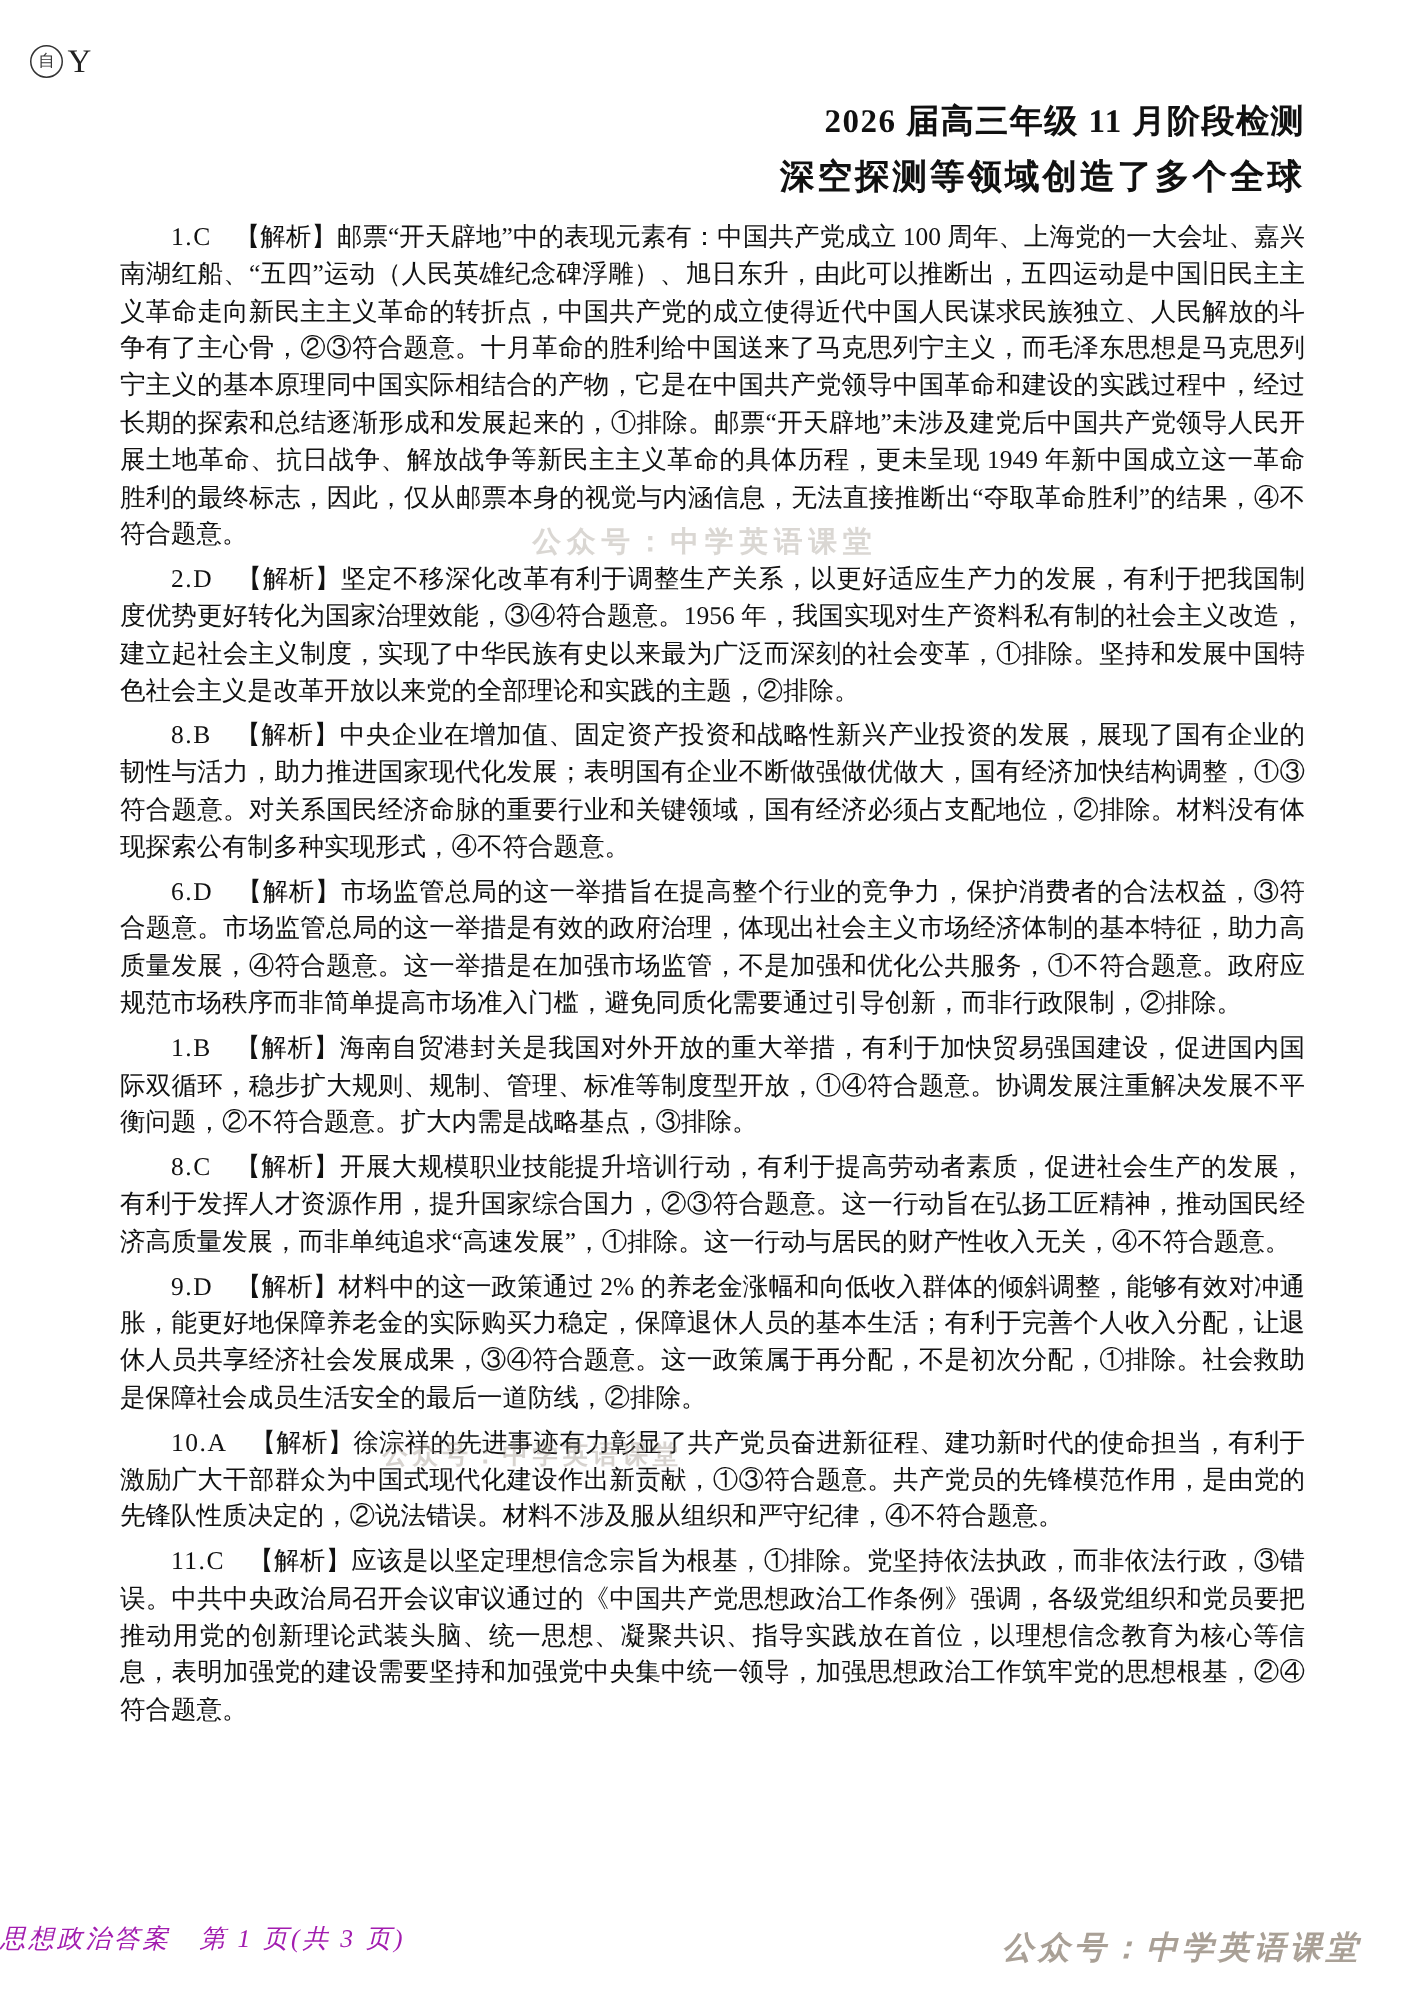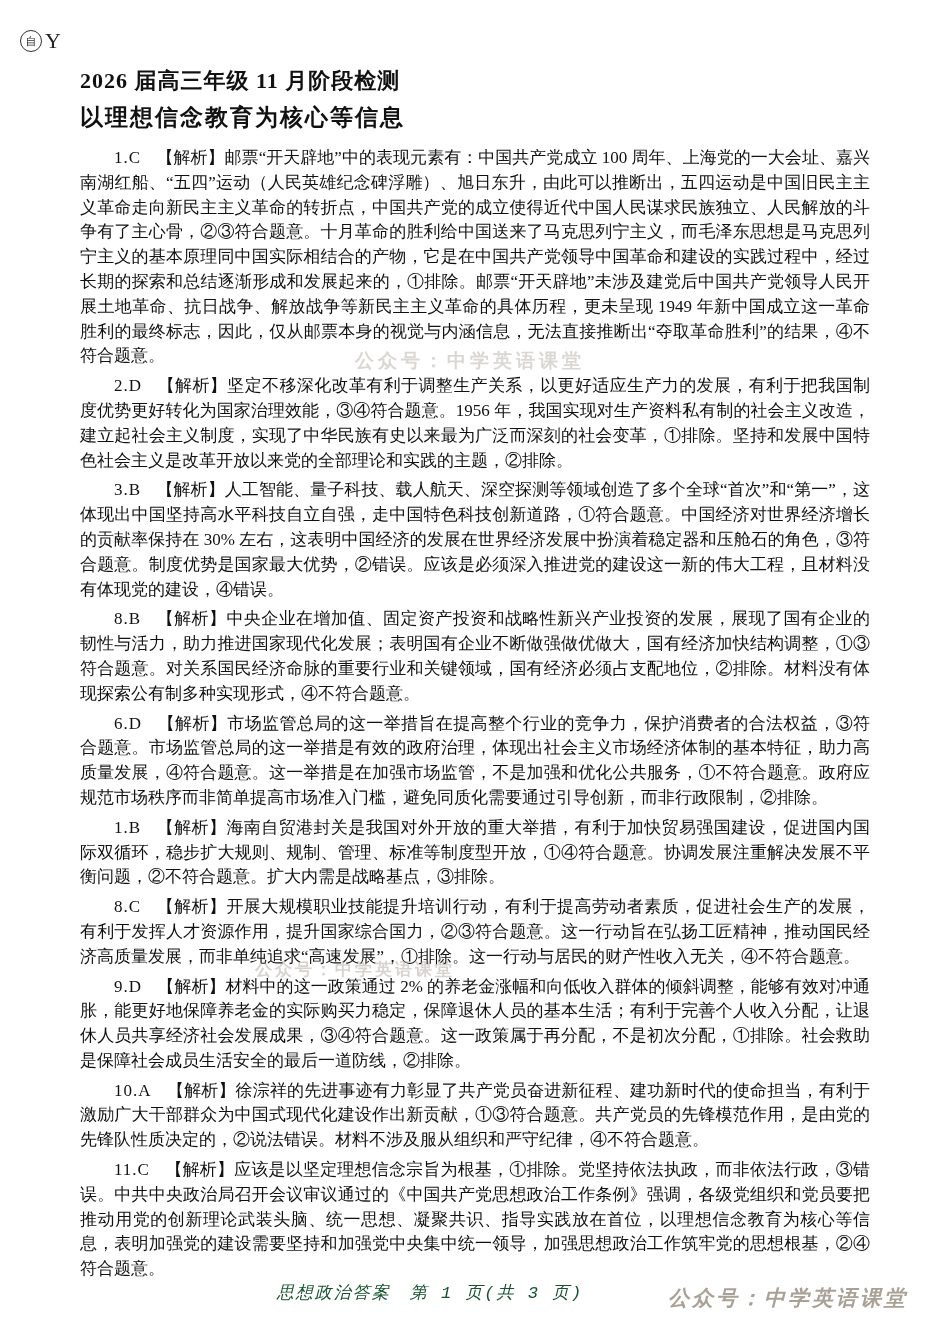--- a/index.html
+++ b/index.html
@@ -18,21 +18,21 @@
     display:flex;align-items:center;gap:3px;
     font-size:22px;color:#222;
   }
   .circle-logo{
     width:20px;height:20px;border:1.6px solid #333;border-radius:50%;
     display:inline-flex;align-items:center;justify-content:center;
     font-size:11px;line-height:1;color:#333;
   }
   .corner-letter{font-family:"Liberation Serif","DejaVu Serif",serif;}
   
-  .title-block{padding-top:66px;text-align:left;}
+  .title-block{padding-top:66px;text-align:right;}
   .title{
     font-size:22px;font-weight:bold;letter-spacing:1px;
     font-family:"Liberation Serif","DejaVu Serif",serif;
   }
   .subtitle{
     margin-top:6px;font-size:23px;font-weight:bold;letter-spacing:2px;
     font-family:"Liberation Sans","DejaVu Sans",sans-serif;
   }
   
   .answers{margin-top:13px;}
@@ -40,22 +40,22 @@
     margin:0 0 5px 0;
     font-size:17px;line-height:24.8px;
     text-align:justify;text-indent:2em;
     word-break:break-all;
   }
   .num{margin-right:0.9em;letter-spacing:1px;}
   .lbl{font-weight:normal;}
   
   .footer{
     position:absolute;left:0;right:90px;bottom:30px;
-    text-align:center;font-size:17px;font-style:italic;
-    letter-spacing:2px;color:#14532d;font-family:Liberation Mono, monospace;
+    font-size:17px;font-style:italic;
+    letter-spacing:2px;color:#a21caf;
   }
   
   .wm{
     position:absolute;
     font-family:"Liberation Serif","DejaVu Serif",serif;
     font-weight:bold;white-space:nowrap;pointer-events:none;
   }
   .wm-1{left:355px;top:348px;font-size:19px;color:rgba(150,140,130,0.35);letter-spacing:4px;}
   .wm-2{left:255px;top:958px;font-size:17px;color:rgba(150,140,130,0.38);letter-spacing:3px;}
   .wm-3{right:42px;bottom:22px;font-size:21px;font-style:italic;color:rgba(154,143,132,0.85);letter-spacing:3px;}
@@ -65,27 +65,26 @@
 
 <div class="page">
 
   <div class="corner">
     <span class="circle-logo">自</span>
     <span class="corner-letter">Y</span>
   </div>
 
   <div class="title-block">
     <div class="title">2026 届高三年级 11 月阶段检测</div>
-    <div class="subtitle">以理想信念教育为核心等信息</div>
+    <div class="subtitle">深空探测等领域创造了多个全球</div>
   </div>
 
   <div class="answers">
     <p class="ans"><span class="num">1.C</span><span class="lbl">【解析】</span><span class="txt">邮票“开天辟地”中的表现元素有：中国共产党成立 100 周年、上海党的一大会址、嘉兴南湖红船、“五四”运动（人民英雄纪念碑浮雕）、旭日东升，由此可以推断出，五四运动是中国旧民主主义革命走向新民主主义革命的转折点，中国共产党的成立使得近代中国人民谋求民族独立、人民解放的斗争有了主心骨，②③符合题意。十月革命的胜利给中国送来了马克思列宁主义，而毛泽东思想是马克思列宁主义的基本原理同中国实际相结合的产物，它是在中国共产党领导中国革命和建设的实践过程中，经过长期的探索和总结逐渐形成和发展起来的，①排除。邮票“开天辟地”未涉及建党后中国共产党领导人民开展土地革命、抗日战争、解放战争等新民主主义革命的具体历程，更未呈现 1949 年新中国成立这一革命胜利的最终标志，因此，仅从邮票本身的视觉与内涵信息，无法直接推断出“夺取革命胜利”的结果，④不符合题意。</span></p>
     <p class="ans"><span class="num">2.D</span><span class="lbl">【解析】</span><span class="txt">坚定不移深化改革有利于调整生产关系，以更好适应生产力的发展，有利于把我国制度优势更好转化为国家治理效能，③④符合题意。1956 年，我国实现对生产资料私有制的社会主义改造，建立起社会主义制度，实现了中华民族有史以来最为广泛而深刻的社会变革，①排除。坚持和发展中国特色社会主义是改革开放以来党的全部理论和实践的主题，②排除。</span></p>
-    <p class="ans"><span class="num">3.B</span><span class="lbl">【解析】</span><span class="txt">人工智能、量子科技、载人航天、深空探测等领域创造了多个全球“首次”和“第一”，这体现出中国坚持高水平科技自立自强，走中国特色科技创新道路，①符合题意。中国经济对世界经济增长的贡献率保持在 30% 左右，这表明中国经济的发展在世界经济发展中扮演着稳定器和压舱石的角色，③符合题意。制度优势是国家最大优势，②错误。应该是必须深入推进党的建设这一新的伟大工程，且材料没有体现党的建设，④错误。</span></p>
     <p class="ans"><span class="num">8.B</span><span class="lbl">【解析】</span><span class="txt">中央企业在增加值、固定资产投资和战略性新兴产业投资的发展，展现了国有企业的韧性与活力，助力推进国家现代化发展；表明国有企业不断做强做优做大，国有经济加快结构调整，①③符合题意。对关系国民经济命脉的重要行业和关键领域，国有经济必须占支配地位，②排除。材料没有体现探索公有制多种实现形式，④不符合题意。</span></p>
     <p class="ans"><span class="num">6.D</span><span class="lbl">【解析】</span><span class="txt">市场监管总局的这一举措旨在提高整个行业的竞争力，保护消费者的合法权益，③符合题意。市场监管总局的这一举措是有效的政府治理，体现出社会主义市场经济体制的基本特征，助力高质量发展，④符合题意。这一举措是在加强市场监管，不是加强和优化公共服务，①不符合题意。政府应规范市场秩序而非简单提高市场准入门槛，避免同质化需要通过引导创新，而非行政限制，②排除。</span></p>
     <p class="ans"><span class="num">1.B</span><span class="lbl">【解析】</span><span class="txt">海南自贸港封关是我国对外开放的重大举措，有利于加快贸易强国建设，促进国内国际双循环，稳步扩大规则、规制、管理、标准等制度型开放，①④符合题意。协调发展注重解决发展不平衡问题，②不符合题意。扩大内需是战略基点，③排除。</span></p>
     <p class="ans"><span class="num">8.C</span><span class="lbl">【解析】</span><span class="txt">开展大规模职业技能提升培训行动，有利于提高劳动者素质，促进社会生产的发展，有利于发挥人才资源作用，提升国家综合国力，②③符合题意。这一行动旨在弘扬工匠精神，推动国民经济高质量发展，而非单纯追求“高速发展”，①排除。这一行动与居民的财产性收入无关，④不符合题意。</span></p>
     <p class="ans"><span class="num">9.D</span><span class="lbl">【解析】</span><span class="txt">材料中的这一政策通过 2% 的养老金涨幅和向低收入群体的倾斜调整，能够有效对冲通胀，能更好地保障养老金的实际购买力稳定，保障退休人员的基本生活；有利于完善个人收入分配，让退休人员共享经济社会发展成果，③④符合题意。这一政策属于再分配，不是初次分配，①排除。社会救助是保障社会成员生活安全的最后一道防线，②排除。</span></p>
     <p class="ans"><span class="num">10.A</span><span class="lbl">【解析】</span><span class="txt">徐淙祥的先进事迹有力彰显了共产党员奋进新征程、建功新时代的使命担当，有利于激励广大干部群众为中国式现代化建设作出新贡献，①③符合题意。共产党员的先锋模范作用，是由党的先锋队性质决定的，②说法错误。材料不涉及服从组织和严守纪律，④不符合题意。</span></p>
     <p class="ans"><span class="num">11.C</span><span class="lbl">【解析】</span><span class="txt">应该是以坚定理想信念宗旨为根基，①排除。党坚持依法执政，而非依法行政，③错误。中共中央政治局召开会议审议通过的《中国共产党思想政治工作条例》强调，各级党组织和党员要把推动用党的创新理论武装头脑、统一思想、凝聚共识、指导实践放在首位，以理想信念教育为核心等信息，表明加强党的建设需要坚持和加强党中央集中统一领导，加强思想政治工作筑牢党的思想根基，②④符合题意。</span></p>
 
   </div>
 

